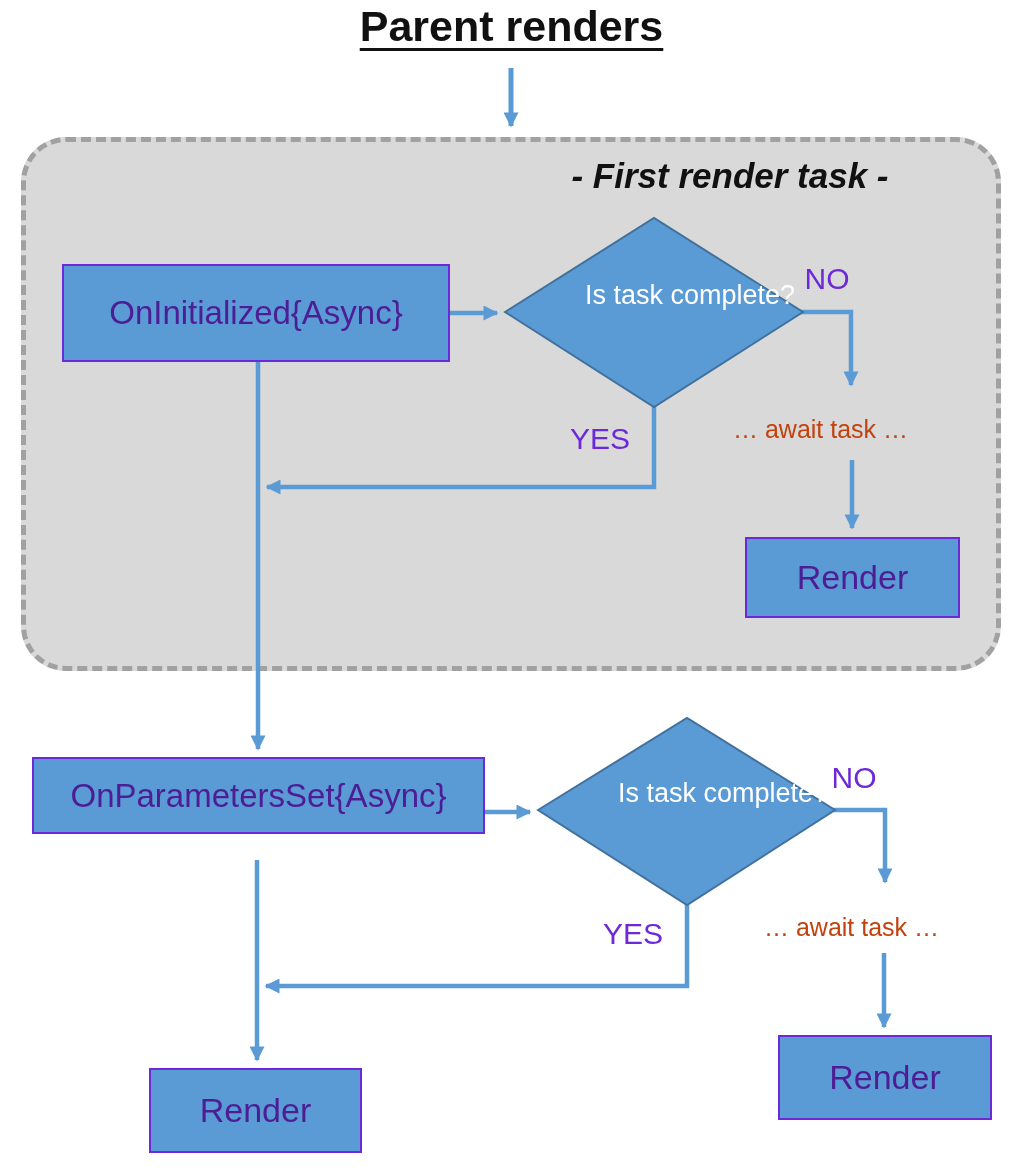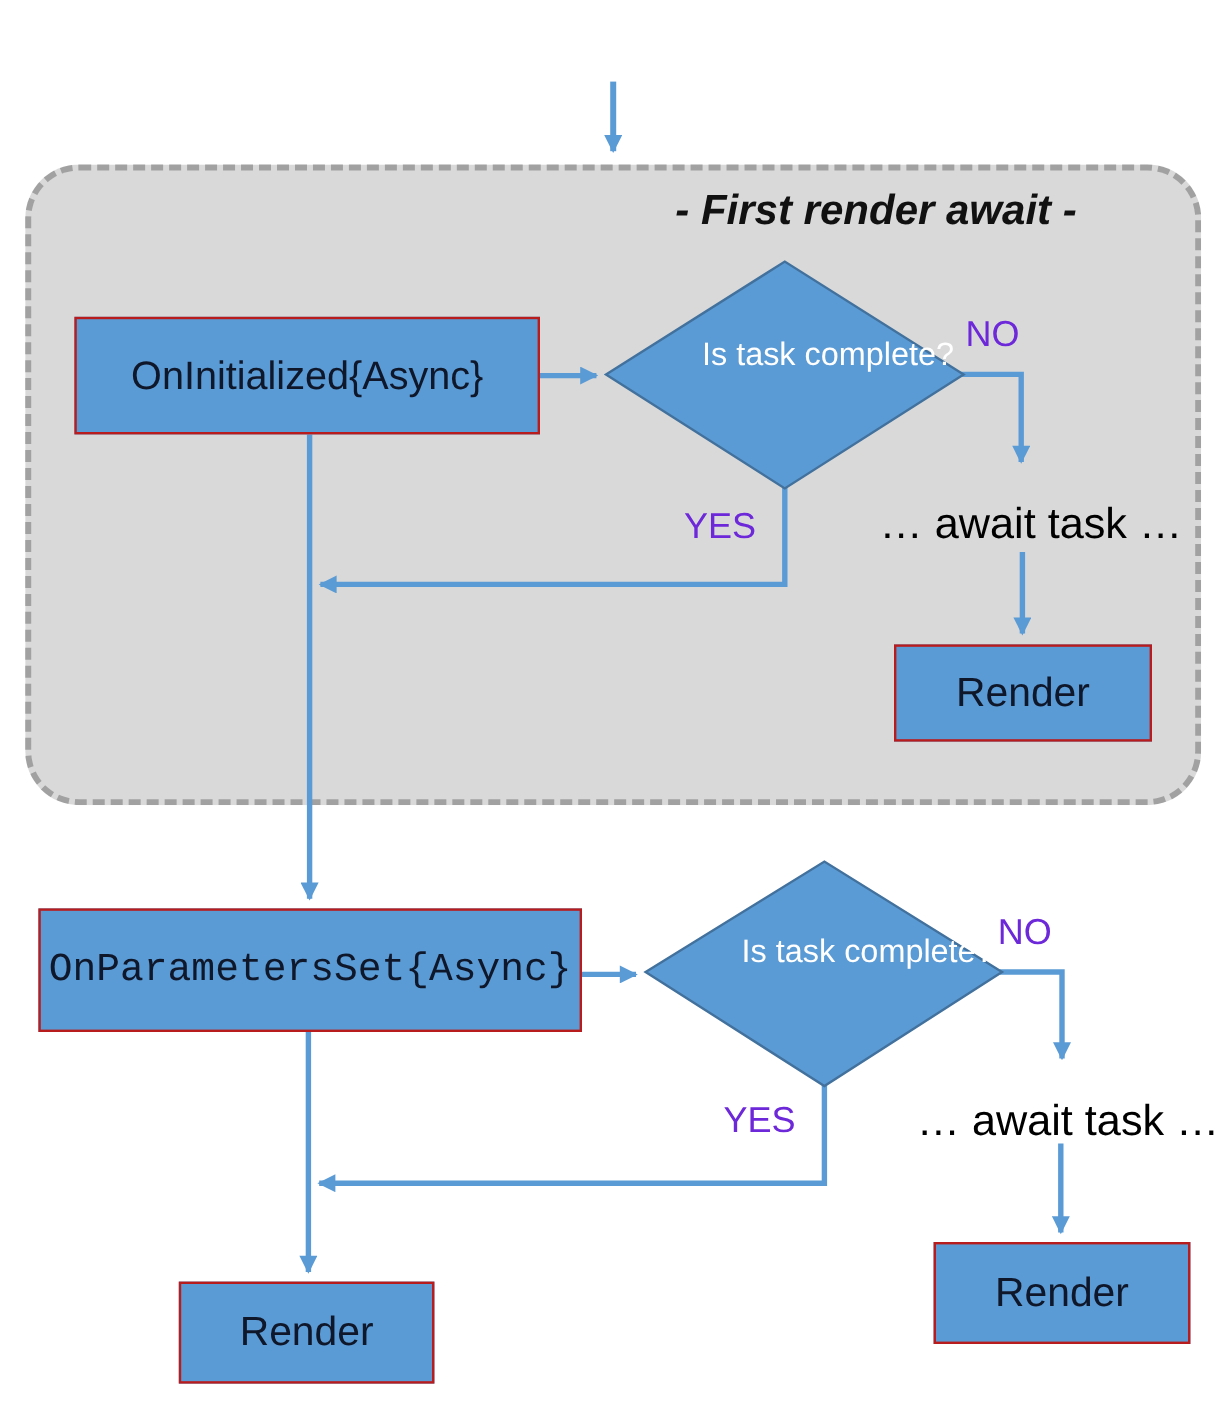--- a/index.html
+++ b/index.html
@@ -43,22 +43,22 @@
     font-weight: bold;
     font-style: italic;
     color: #111111;
     z-index: 3;
   }
   svg.wires { position: absolute; left: 0; top: 0; z-index: 2; }
   .box {
     position: absolute;
     box-sizing: border-box;
     background: #5b9bd5;
-    border: 2px solid #b91c1c;
-    color: #0f172a;
+    border: 2px solid #6d28d9;
+    color: #4c1d95;
     display: flex;
     align-items: center;
     justify-content: center;
     z-index: 3;
     white-space: nowrap;
   }
   .box.process  { font-size: 33px; }
   .box.terminal { font-size: 34px; text-align: right; }
   .diamond-text {
     position: absolute;
@@ -74,35 +74,36 @@
     position: absolute;
     font-size: 30px;
     color: #6d28d9;
     z-index: 3;
     text-align: center;
     white-space: nowrap;
   }
   .await-label {
     position: absolute;
     width: 240px;
-    text-align: right;
-    font-size: 36px;
-    color: #000000;
+    text-align: left;
+    font-size: 25px;
+    color: #c2410c;
     z-index: 3;
     white-space: nowrap;
   }
 </style>
 </head>
 <body>
 
 <div class="canvas">
 
+  <div class="title">Parent renders</div>
 
   <div class="panel"></div>
-  <div class="panel-label">- First render await -</div>
+  <div class="panel-label">- First render task -</div>
 
   <svg class="wires" width="1023" height="1174" viewBox="0 0 1023 1174">
     <defs>
       <marker id="arrow" viewBox="0 0 10 10" refX="9" refY="5" markerWidth="17" markerHeight="15" orient="auto" markerUnits="userSpaceOnUse">
         <path d="M 0 0 L 10 5 L 0 10 z" fill="#5b9bd5"></path>
       </marker>
     </defs>
 
     <path d="M 511 68 L 511 126" stroke="#5b9bd5" stroke-width="5" fill="none" marker-end="url(#arrow)"></path>
     <path d="M 450 313 L 497 313" stroke="#5b9bd5" stroke-width="4.5" fill="none" marker-end="url(#arrow)"></path>
@@ -117,21 +118,21 @@
     <path d="M 257 860 L 257 1060" stroke="#5b9bd5" stroke-width="4.5" fill="none" marker-end="url(#arrow)"></path>
 
     <polygon points="505,312 654,218 803,312 654,407" fill="#5b9bd5" stroke="#41719c" stroke-width="2"></polygon>
     <polygon points="538,810 687,718 835,810 687,905" fill="#5b9bd5" stroke="#41719c" stroke-width="2"></polygon>
   </svg>
 
   <div class="box process" style="left:62px; top:264px; width:388px; height:98px;">
     <span>OnInitialized{Async}</span>
   </div>
 
-  <div class="box process" style="left:32px; top:757px; width:453px; height:103px;font-family:Liberation Mono, monospace;">
+  <div class="box process" style="left:32px; top:757px; width:453px; height:77px;">
     <span>OnParametersSet{Async}</span>
   </div>
 
   <div class="diamond-text" style="left:544px; top:278px;">Is task complete?</div>
   <div class="diamond-text" style="left:577px; top:776px;">Is task complete?</div>
 
   <div class="edge-label" style="left:796px; top:262px; width:62px;">NO</div>
   <div class="edge-label" style="left:563px; top:422px; width:74px;">YES</div>
   <div class="edge-label" style="left:823px; top:761px; width:62px;">NO</div>
   <div class="edge-label" style="left:596px; top:917px; width:74px;">YES</div>

